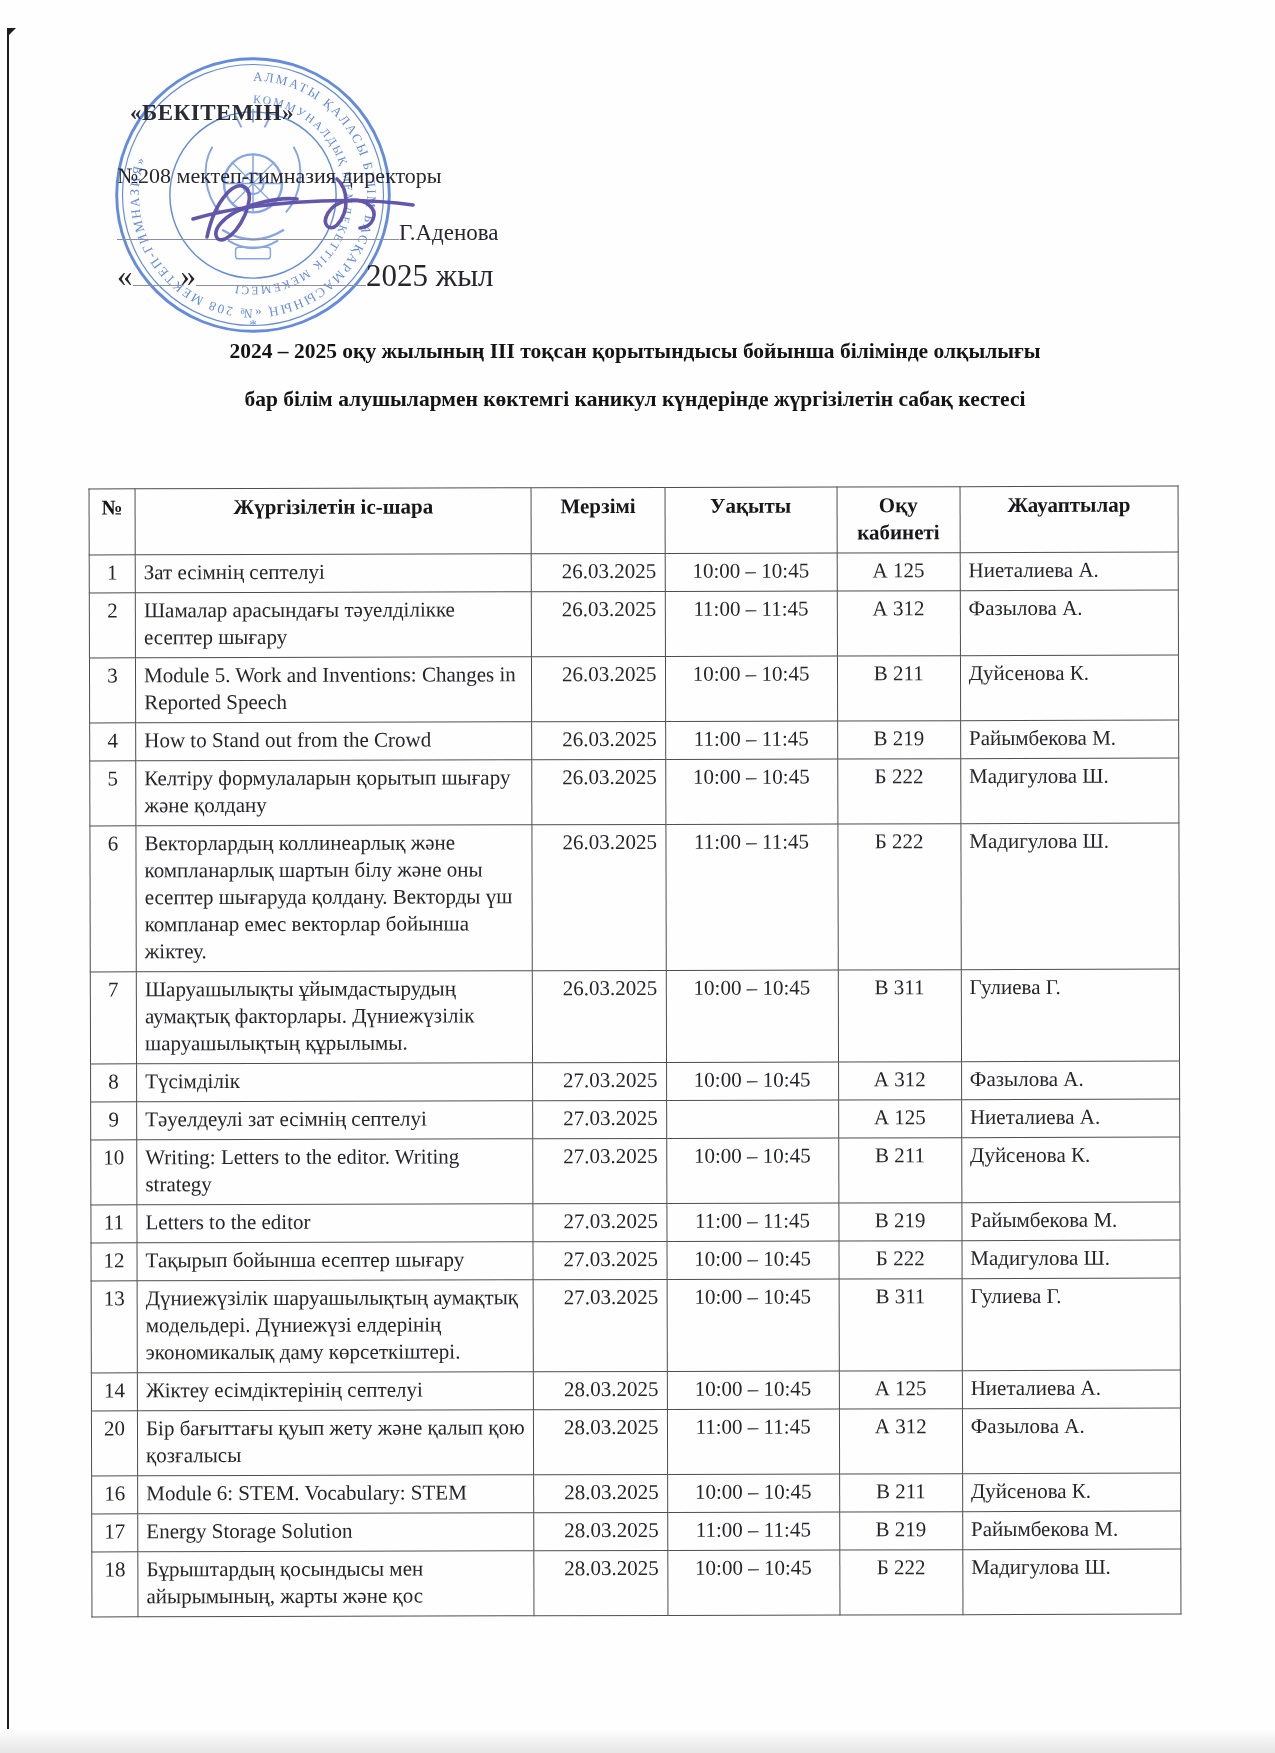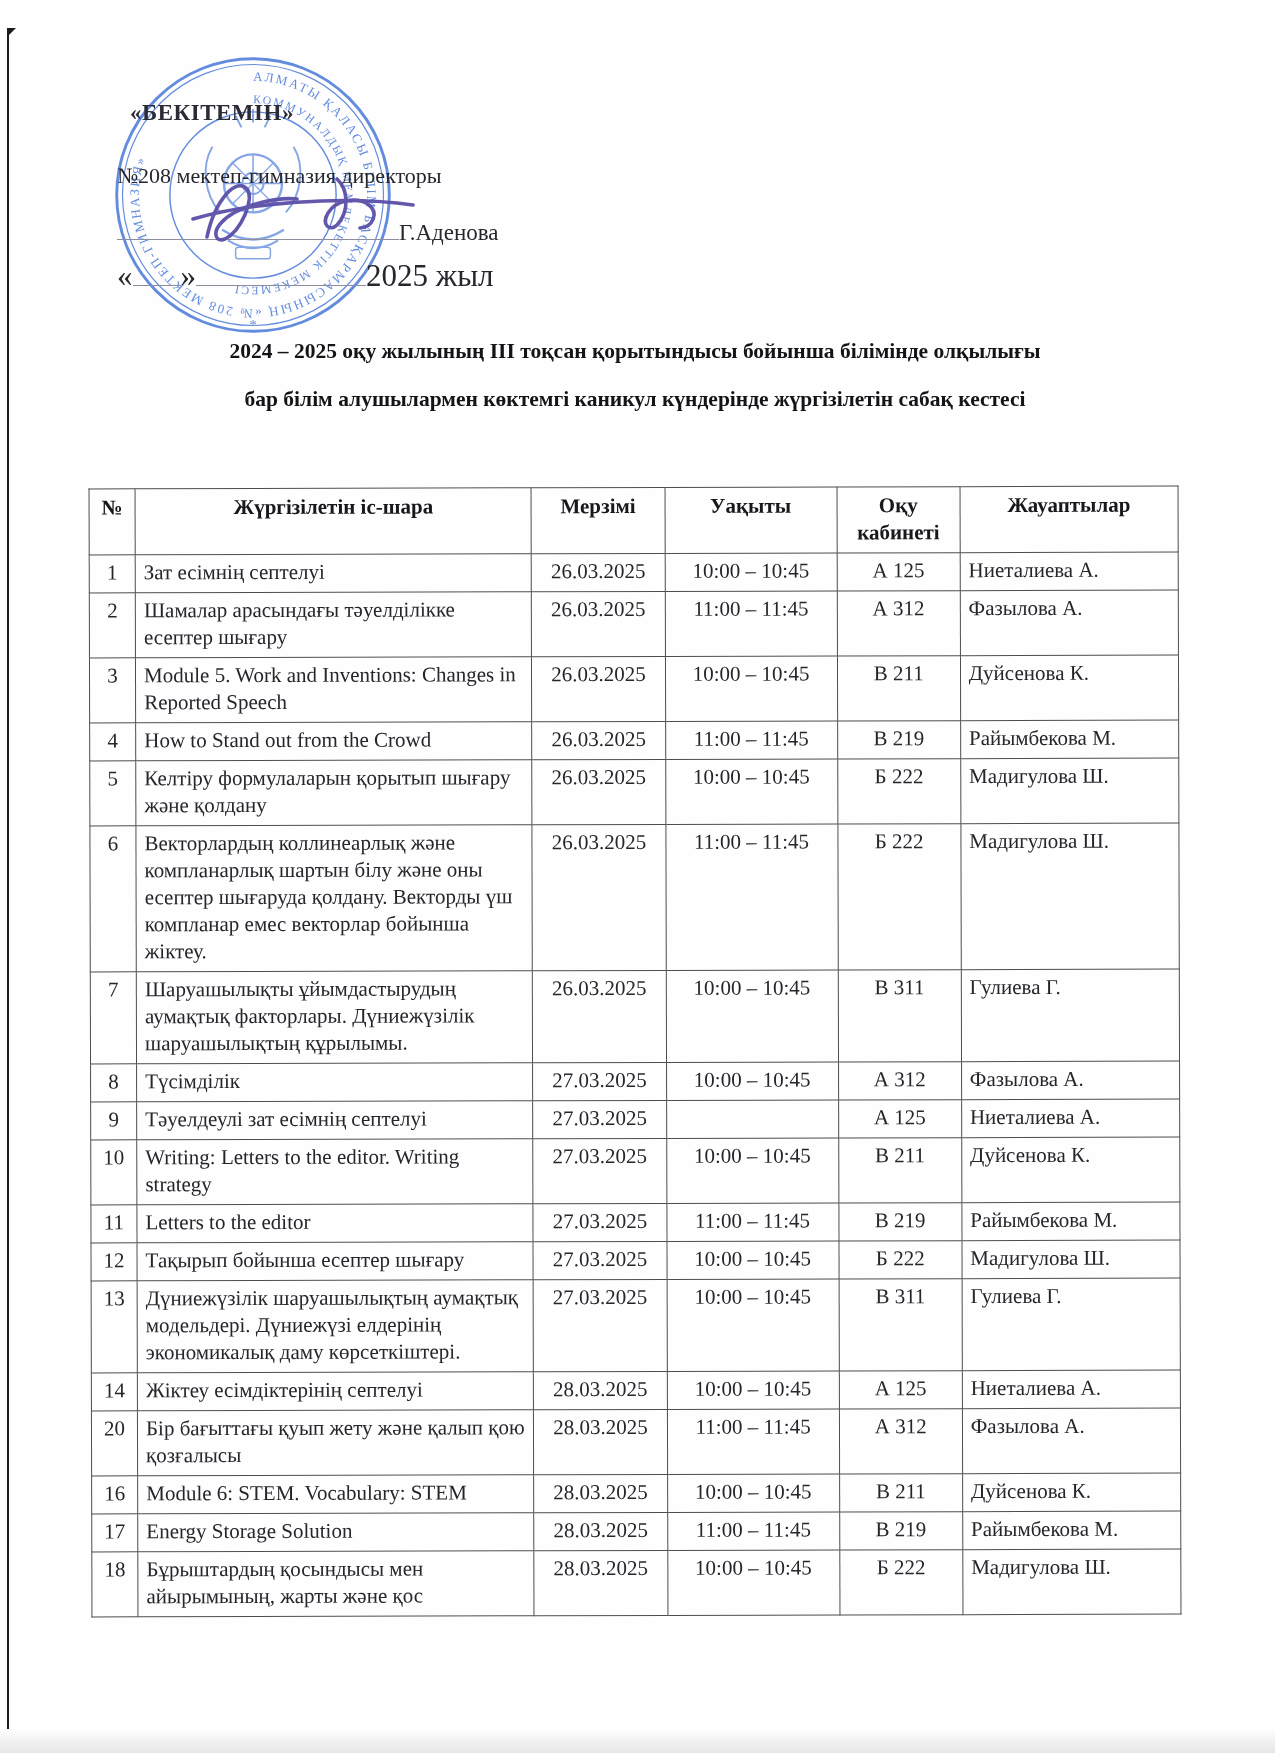--- a/index.html
+++ b/index.html
@@ -39,21 +39,21 @@
 
   
   table.schedule{position:absolute;left:90px;top:487px;width:1090px;
     border-collapse:collapse;table-layout:fixed;transform:rotate(-0.15deg);}
   .schedule th,.schedule td{border:1px solid #4e4e52;vertical-align:top;
     font-size:21px;line-height:27px;padding:4px 8px 6px 8px;word-wrap:break-word;}
   .schedule th{font-weight:bold;text-align:center;padding:5px 2px 6px 2px;color:#17171c;}
   .schedule td{color:#25252c;}
   .col0{width:46px;}   .c0{text-align:center;}
   .col1{width:396px;}  .c1{text-align:left;padding-right:46px;}
-  .col2{width:133px;}  .c2{text-align:center;padding-left:2px;padding-right:2px;}
+  .col2{width:133px;}  .c2{text-align:right;padding-left:2px;padding-right:2px;}
   .col3{width:172px;}  .c3{text-align:center;padding-left:2px;padding-right:2px;}
   .col4{width:123px;}  .c4{text-align:center;margin-top:25px;}
   .col5{width:218px;}  .c5{text-align:left;}
 </style>
 </head>
 <body>
 
 <div class="page">
 
   <div class="scan-hook"></div>

